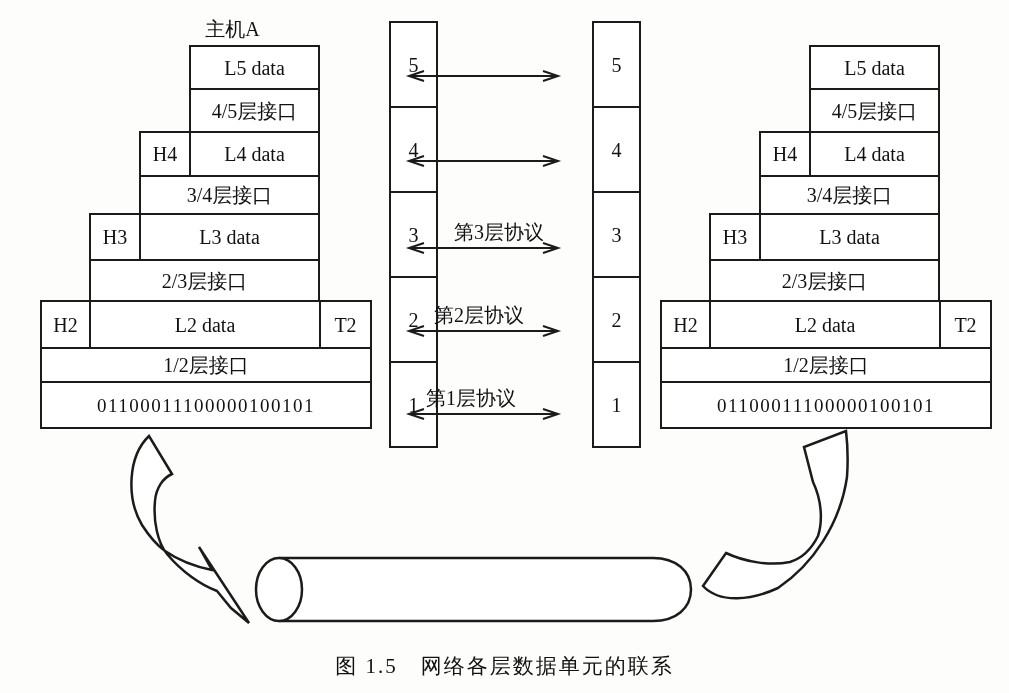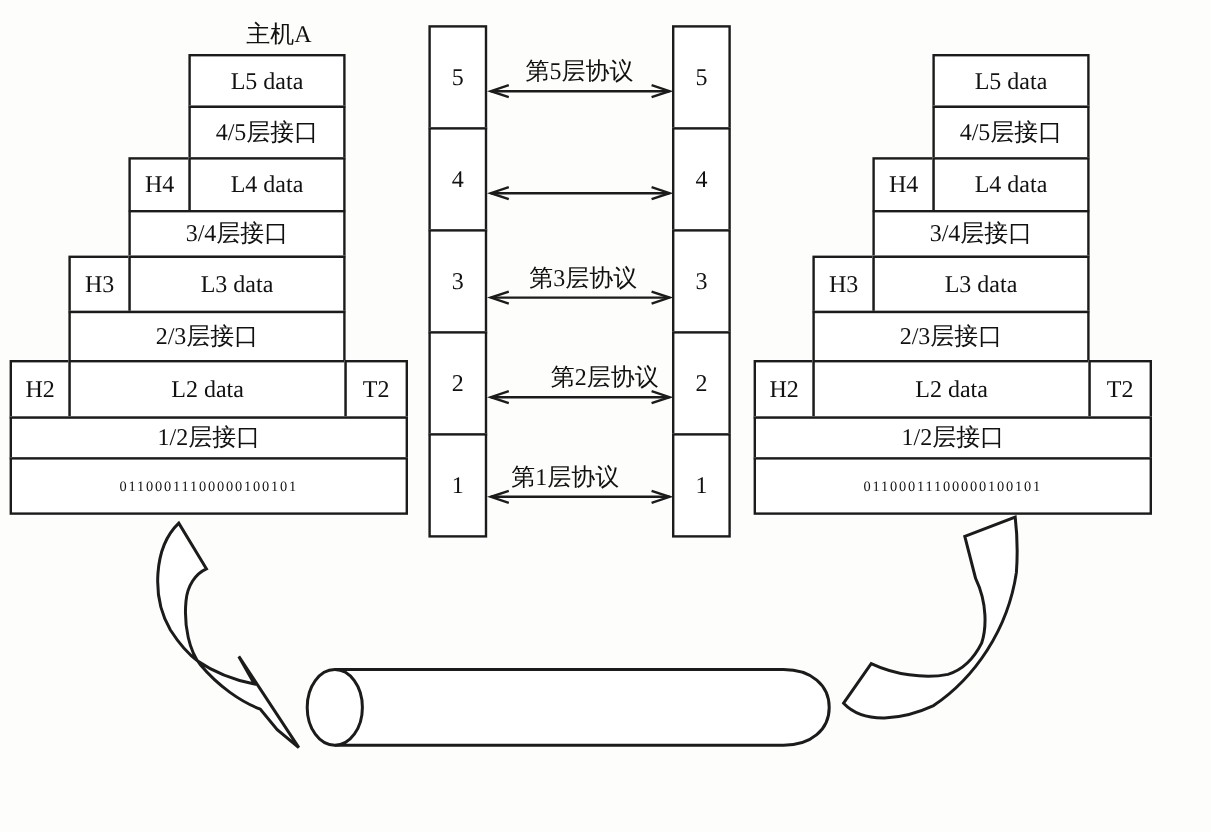--- a/index.html
+++ b/index.html
@@ -12,29 +12,30 @@
     overflow:hidden;
   }
   .bx{
     position:absolute;
     box-sizing:border-box;
     border:2px solid #1b1b1b;
     background:#fff;
     display:flex;align-items:center;justify-content:center;
     font-size:20px;line-height:1;
     white-space:nowrap;
+    margin-left:32px;
   }
   .lbl{
     position:absolute;
     display:flex;align-items:center;justify-content:center;
     font-size:20px;line-height:1;
     white-space:nowrap;
     text-align:center;
   }
-  .bits{letter-spacing:1.5px;font-size:12px;}
+  .bits{letter-spacing:1.5px;font-size:19px;}
   #overlay{position:absolute;left:0;top:0;width:1009px;height:693px;pointer-events:none;}
   .aline{stroke:#1b1b1b;stroke-width:2;fill:none;}
   .shape{stroke:#1b1b1b;stroke-width:2.5;fill:#fff;}
   .caption{
     position:absolute;left:0;top:652px;width:1009px;
     text-align:center;font-size:21px;letter-spacing:2px;
   }
 </style>
 </head>
 <body>
@@ -77,27 +78,27 @@
   <div class="bx" style="left:357px;top:191px;width:49px;height:87px">3</div>
   <div class="bx" style="left:357px;top:276px;width:49px;height:87px">2</div>
   <div class="bx" style="left:357px;top:361px;width:49px;height:87px">1</div>
 
   <div class="bx" style="left:560px;top:21px;width:49px;height:87px">5</div>
   <div class="bx" style="left:560px;top:106px;width:49px;height:87px">4</div>
   <div class="bx" style="left:560px;top:191px;width:49px;height:87px">3</div>
   <div class="bx" style="left:560px;top:276px;width:49px;height:87px">2</div>
   <div class="bx" style="left:560px;top:361px;width:49px;height:87px">1</div>
 
-  <div class="lbl" style="left:407px;top:48px;width:152px;height:24px">第5层协议</div>
-  <div class="lbl" style="left:410px;top:220px;width:152px;height:24px">第3层协议</div>
-  <div class="lbl" style="left:428px;top:303px;width:152px;height:24px">第2层协议</div>
+  <div class="lbl" style="left:423px;top:220px;width:152px;height:24px">第3层协议</div>
+  <div class="lbl" style="left:403px;top:303px;width:152px;height:24px">第2层协议</div>
   <div class="lbl" style="left:407px;top:386px;width:128px;height:24px">第1层协议</div>
 
   <div class="lbl bits" style="left:300px;top:567px;width:385px;height:45px">01100011100000100101</div>
 
+  <div class="caption">图 1.5　网络各层数据单元的联系</div>
 
   <svg id="overlay" viewBox="0 0 1009 693" xmlns="http://www.w3.org/2000/svg">
 
     <g>
       <path class="aline" d="M409 76 H558"></path>
       <path class="aline" d="M424 71 L409 76 L424 81"></path>
       <path class="aline" d="M543 71 L558 76 L543 81"></path>
     </g>
     <g>
       <path class="aline" d="M409 161 H558"></path>

